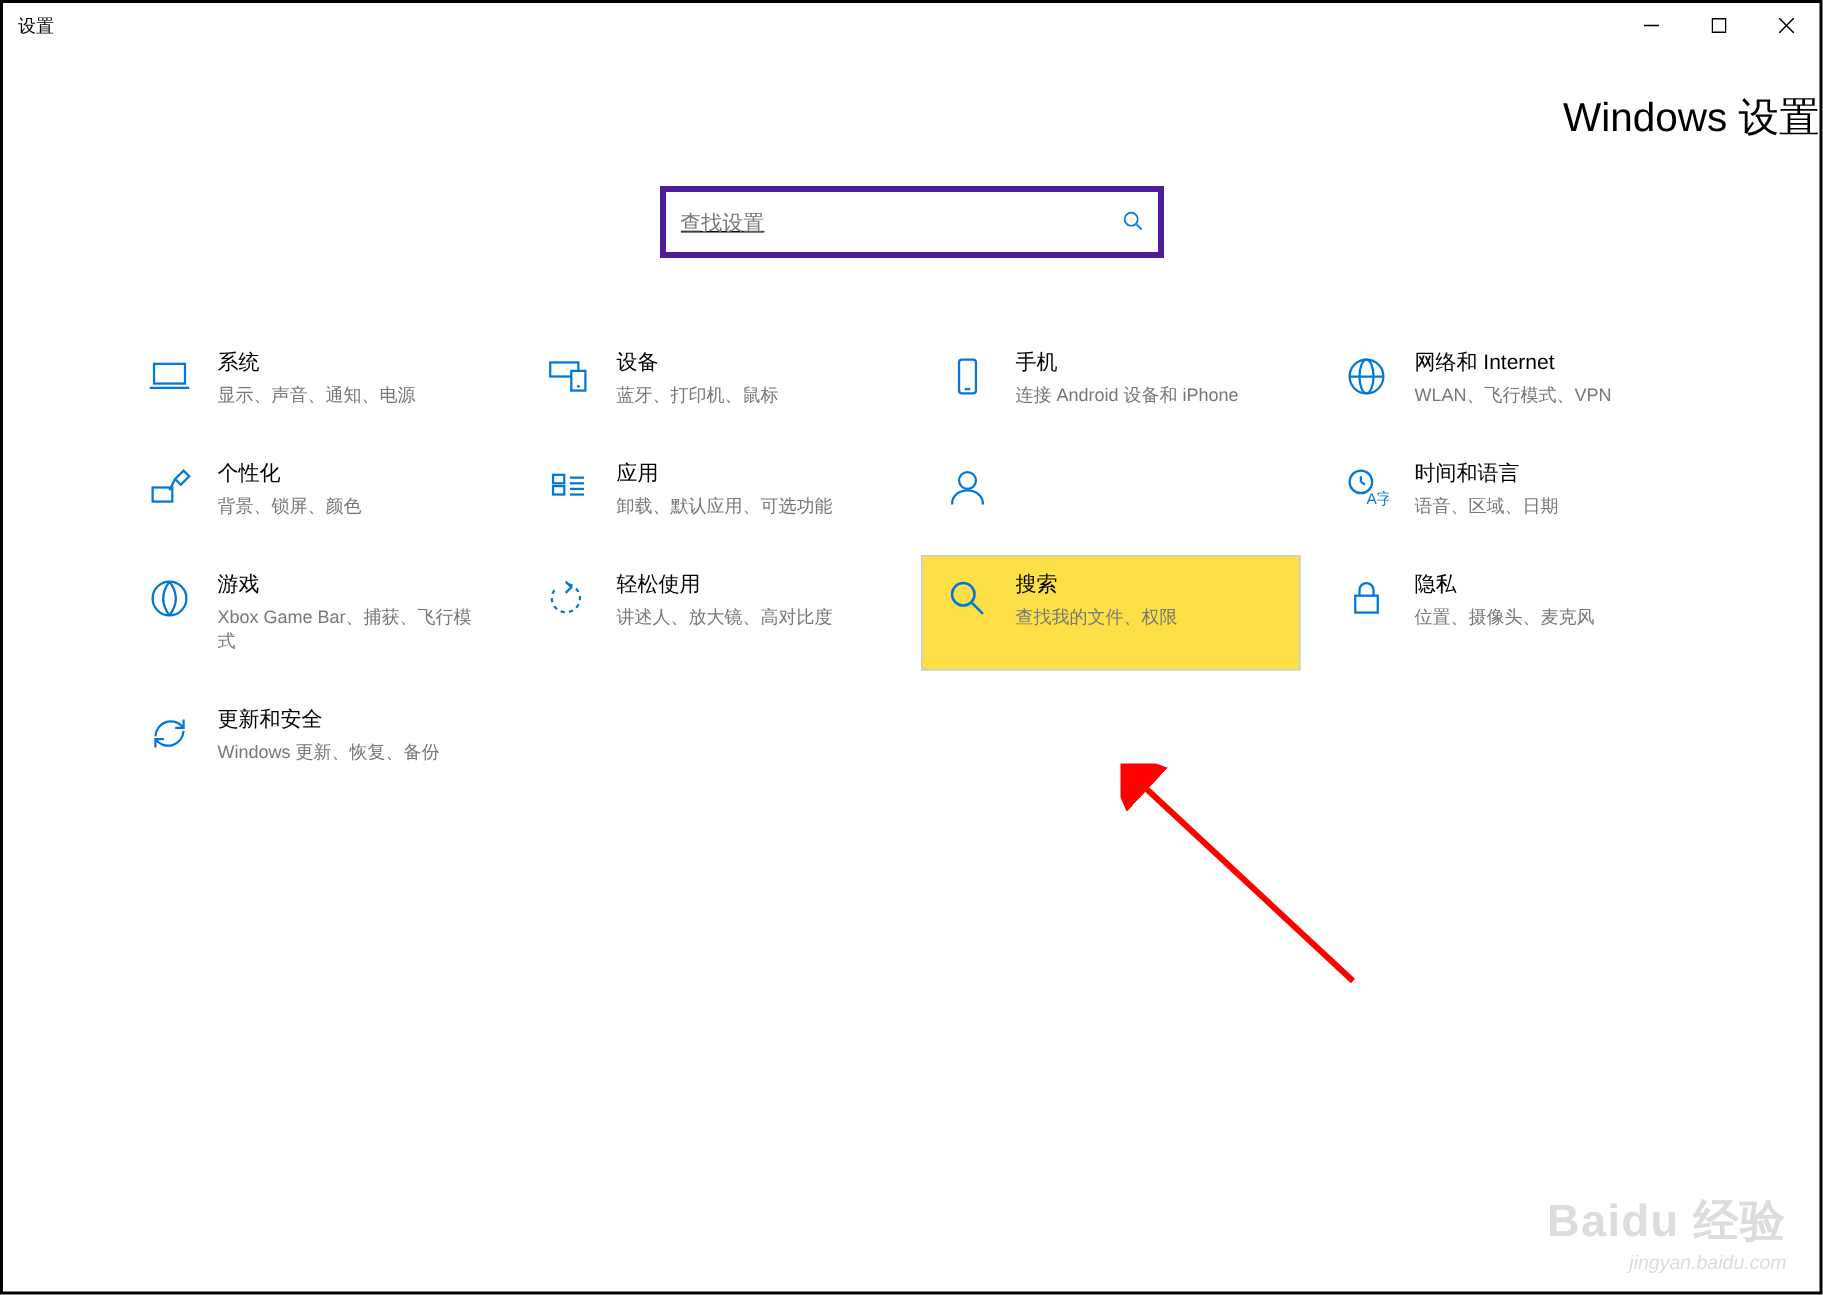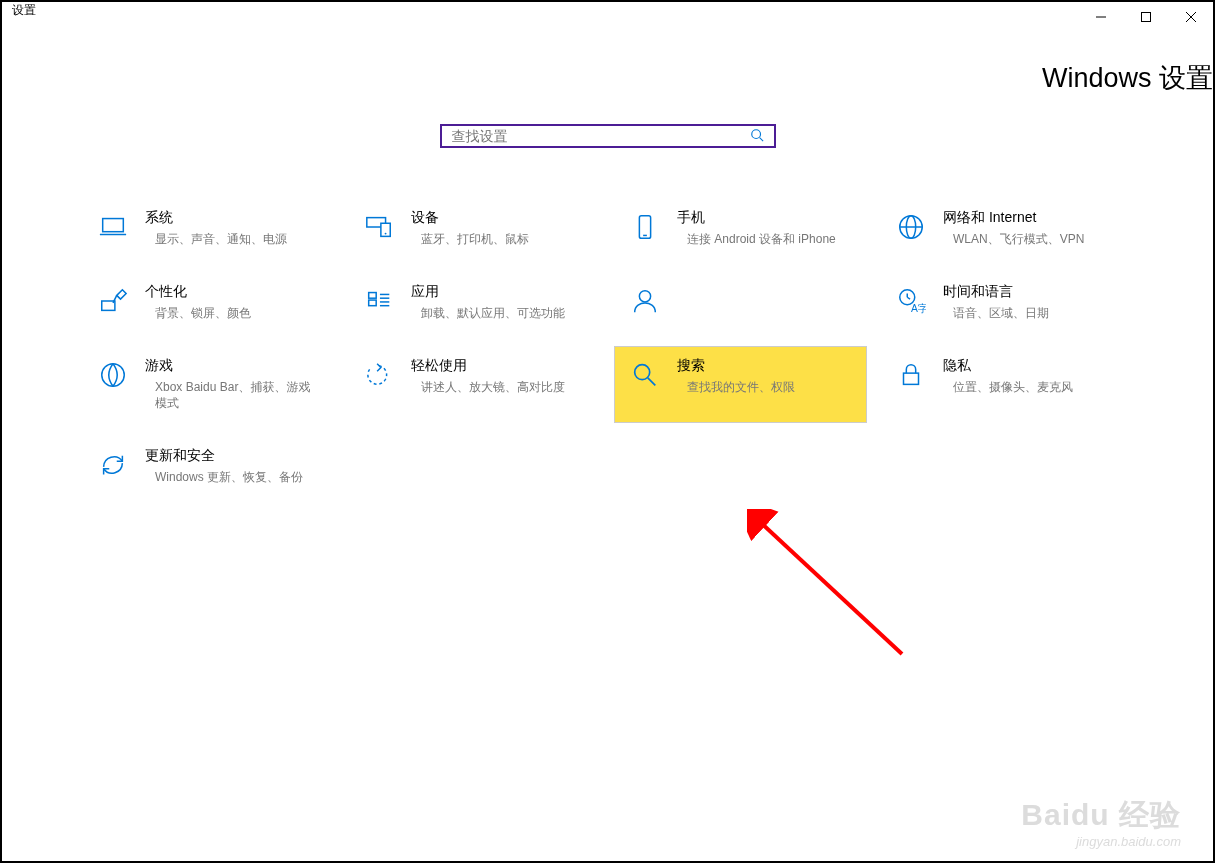--- a/index.html
+++ b/index.html
@@ -8,21 +8,21 @@
     background: #fff;
     width: 1215px;
     height: 863px;
     position: relative;
     overflow: hidden;
     border: 2px solid #000;
   }
   .titlebar {
     height: 30px;
     display: flex;
-    align-items: flex-start;
+    align-items: center;
     padding-left: 10px;
     font-size: 12px;
     color: #000;
     gap: 28px;
   }
   .titlebar .spacer { flex: 1; }
   .win-controls { display: flex; }
   .win-btn {
     width: 45px; height: 30px;
     display: flex; align-items: center; justify-content: center;
@@ -40,26 +40,27 @@
     margin-top: 28px;
     color: #000;
   }
   .search-wrap {
     display: flex;
     justify-content: center;
     margin-top: 28px;
   }
   .search-box {
     width: 336px;
-    height: 24px;
-    border: 2px solid #4c1d95;
+    height: 48px;
+    border: 4px solid #4c1d95;
     display: flex;
     align-items: center;
     padding: 0 10px;
     position: relative;
+    text-decoration: underline;
   }
   .search-box input {
     flex: 1;
     border: none;
     outline: none;
     font-size: 14px;
     color: #666;
     background: transparent;
   }
   .search-box input::placeholder { color: #777; }
@@ -102,33 +103,32 @@
   .tile-title {
     font-size: 14px;
     color: #000;
     margin-bottom: 4px;
     font-weight: 400;
   }
   .tile-desc {
     font-size: 12px;
     color: #777;
     line-height: 1.4;
-    margin-left: 10px;
   }
   .arrow {
     position: absolute;
     top: 477px;
     left: 745px;
     pointer-events: none;
     z-index: 10;
   }
   .watermark {
     position: absolute;
     bottom: 10px;
-    right: 32px;
+    right: 22px;
     color: #dcdcdc;
     font-size: 13px;
     text-align: right;
     font-style: italic;
     line-height: 1.3;
     pointer-events: none;
   }
   .watermark .big {
     font-size: 30px;
     font-weight: bold;
@@ -291,21 +291,21 @@
 
     <div class="tile">
       <div class="tile-icon">
         <svg viewBox="0 0 32 32" fill="none" stroke="#0078d7" stroke-width="1.6">
           <circle cx="16" cy="16" r="12"></circle>
           <path d="M16 4 C10 12 10 20 16 28 M16 4 C22 12 22 20 16 28"></path>
         </svg>
       </div>
       <div class="tile-text">
         <div class="tile-title">游戏</div>
-        <div class="tile-desc">Xbox Baidu Bar、捕获、游戏模式</div>
+        <div class="tile-desc">Xbox Game Bar、捕获、飞行模式</div>
       </div>
     </div>
 
     <div class="tile">
       <div class="tile-icon">
         <svg viewBox="0 0 32 32" fill="none" stroke="#0078d7" stroke-width="1.6">
           <path d="M6 10 A10 10 0 1 0 16 6" stroke-dasharray="3 3"></path>
           <polyline points="14,4 18,8 14,12"></polyline>
         </svg>
       </div>

